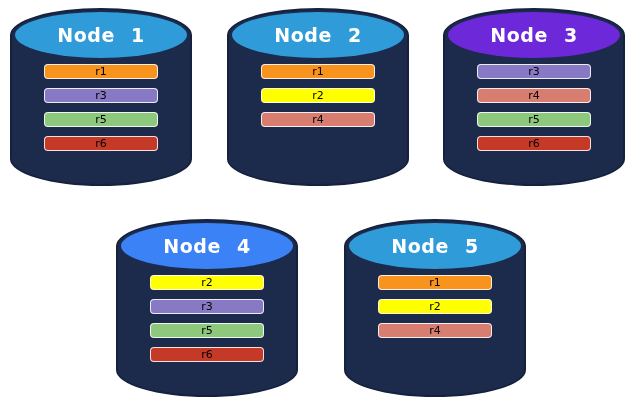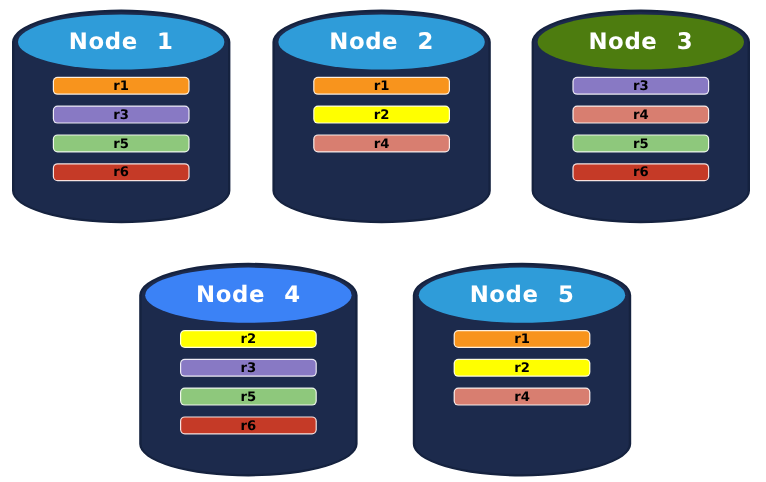--- a/index.html
+++ b/index.html
@@ -39,21 +39,21 @@
     left:32px; right:32px; top:54px;
   }
   .bar {
     box-sizing:border-box;
     height:15px;
     margin-bottom:9px;
     border:1px solid rgba(255,255,255,0.85);
     border-radius:4px;
     display:flex; align-items:center; justify-content:center;
     font-size:11px;
-    font-weight:700;
+    font-weight:400;
     color:#000000;
     line-height:1;
     text-align:center;
   }
 </style>
 </head>
 <body>
 
 <div class="canvas">
 
@@ -74,21 +74,21 @@
       <span class="node-title" style="color: rgb(255, 255, 255);">Node 2</span>
     </div>
     <div class="bars">
       <div class="bar" style="background: rgb(248, 148, 29); color: rgb(0, 0, 0);">r1</div>
       <div class="bar" style="background: rgb(255, 255, 0); color: rgb(0, 0, 0);">r2</div>
       <div class="bar" style="background: rgb(216, 126, 112); color: rgb(0, 0, 0);">r4</div>
     </div>
   </div>
 
   <div class="node" style="left: 443px; top: 8px; background: rgb(28, 42, 76); border-color: rgb(21, 34, 63);">
-    <div class="lid" style="background: #4d7c0f; justify-content: center;">
+    <div class="lid" style="background: #6d28d9; justify-content: center;">
       <span class="node-title" style="color: rgb(255, 255, 255);">Node 3</span>
     </div>
     <div class="bars">
       <div class="bar" style="background: rgb(136, 121, 196); color: rgb(0, 0, 0);">r3</div>
       <div class="bar" style="background: rgb(216, 126, 112); color: rgb(0, 0, 0);">r4</div>
       <div class="bar" style="background: rgb(142, 200, 124); color: rgb(0, 0, 0);">r5</div>
       <div class="bar" style="background: rgb(197, 58, 39); color: rgb(0, 0, 0);">r6</div>
     </div>
   </div>
 

